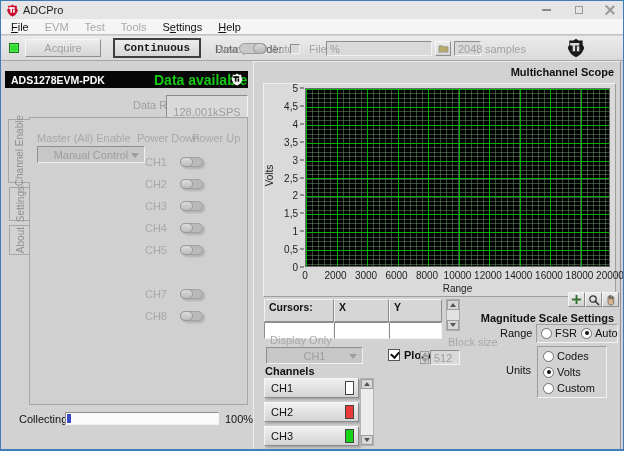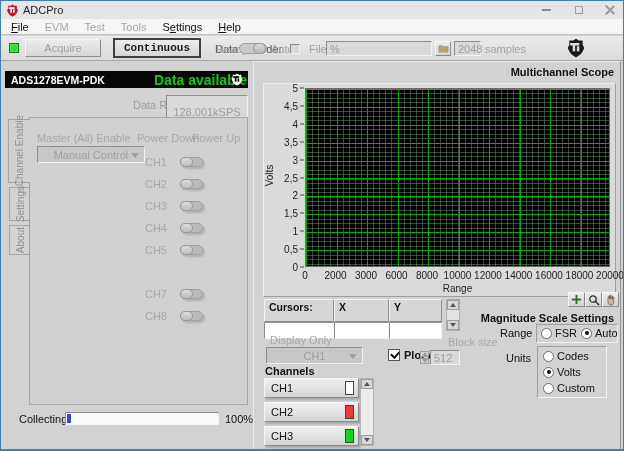--- a/index.html
+++ b/index.html
@@ -399,21 +399,21 @@
     <div class="grp range-grp"></div>
     <div class="radio-row" style="left:287px;top:265px">
       <span class="radio"></span>
       <span class="rlabel">FSR</span>
     </div>
     <div class="radio-row" style="left:327px;top:265px">
       <span class="radio selected"></span>
       <span class="rlabel">Auto</span>
     </div>
 
-    <span class="flabel" style="left:252px;top:290px">Units</span>
+    <span class="flabel" style="left:252px;top:302px">Units</span>
     <div class="grp units-grp"></div>
     <div class="radio-row" style="left:289px;top:288px">
       <span class="radio"></span>
       <span class="rlabel">Codes</span>
     </div>
     <div class="radio-row" style="left:289px;top:304px">
       <span class="radio selected"></span>
       <span class="rlabel">Volts</span>
     </div>
     <div class="radio-row" style="left:289px;top:320px">

